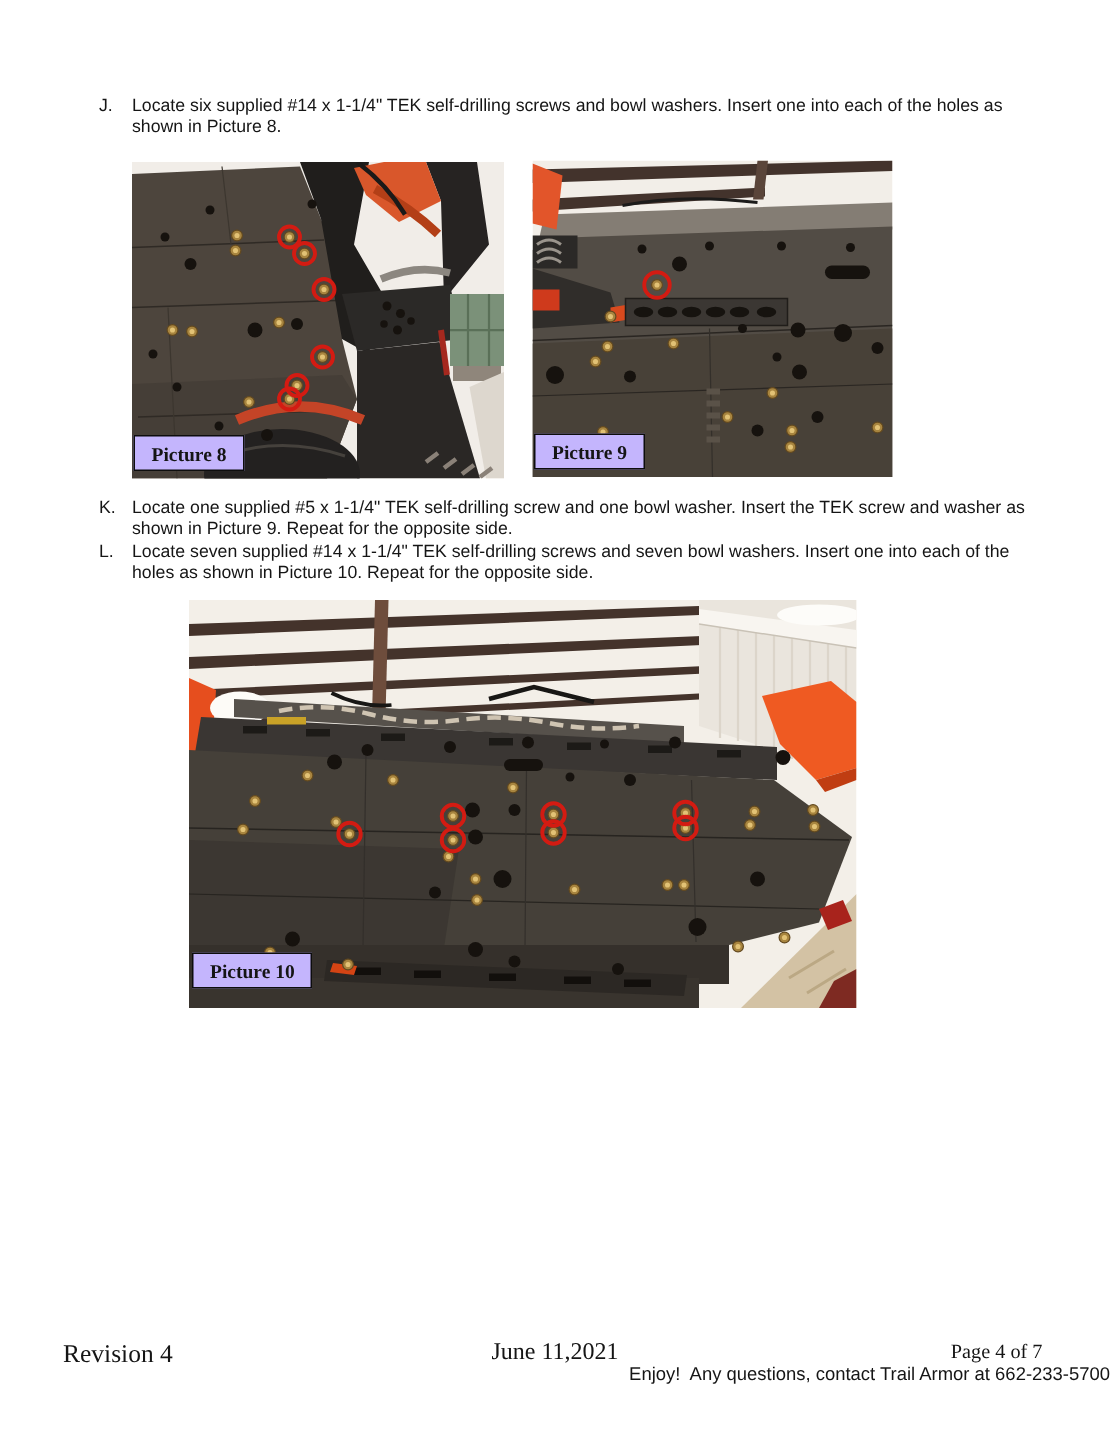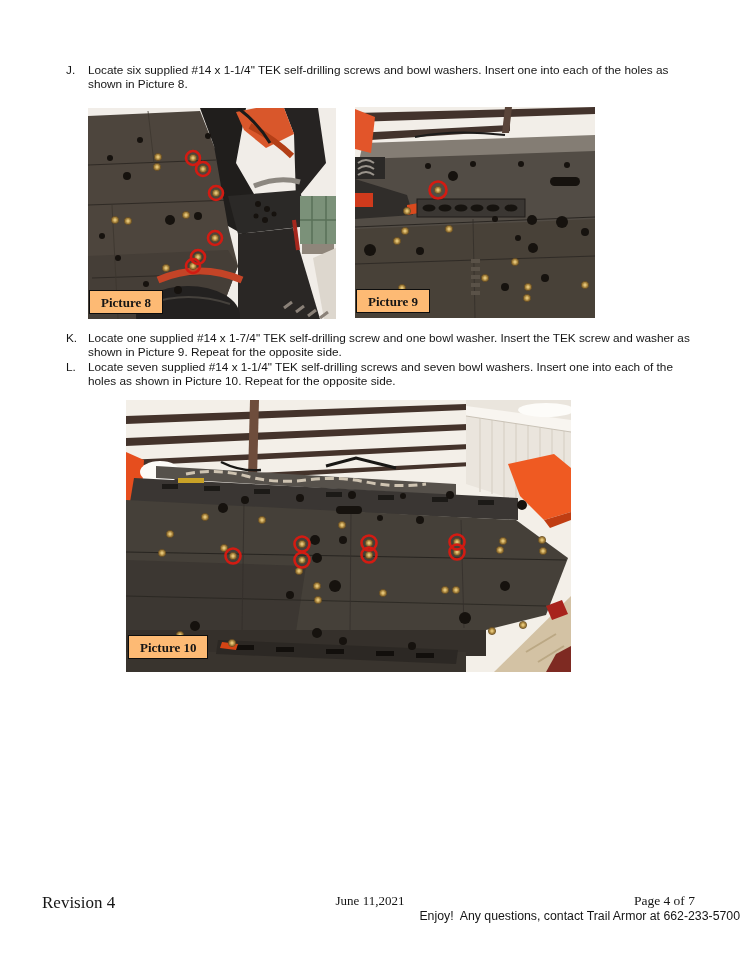--- a/index.html
+++ b/index.html
@@ -4,26 +4,26 @@
 <style>
   html,body{margin:0;padding:0;background:#ffffff;}
   .page{position:relative;width:740px;height:958px;background:#fff;overflow:hidden;
         font-family:"Liberation Sans",sans-serif;color:#151515;}
   .item-block{position:absolute;left:66px;width:628px;}
   .item{display:flex;font-size:11.8px;line-height:14.3px;}
   .item .lbl{flex:0 0 22px;}
   .item .txt{flex:1;}
   .photo{position:absolute;}
   .photo svg{display:block;}
-  .caption{position:absolute;background:#fdba74;border:1.6px solid #0d0d0d;
+  .caption{position:absolute;background:#c4b5fd;border:1.6px solid #0d0d0d;
            font-family:"Liberation Serif",serif;font-weight:700;font-size:13px;
            line-height:1;padding:5px 11px 4px;white-space:nowrap;}
   .cap-bl{left:1px;bottom:5px;}
   .footer-rev{position:absolute;top:893px;left:42px;font-family:"Liberation Serif",serif;font-size:17px;}
-  .footer-date{position:absolute;top:893px;left:0;right:0;text-align:center;font-family:"Liberation Serif",serif;font-size:13px;}
+  .footer-date{position:absolute;top:893px;left:0;right:0;text-align:center;font-family:"Liberation Serif",serif;font-size:16px;}
   .footer-page{position:absolute;top:893px;right:45px;font-family:"Liberation Serif",serif;font-size:13.5px;}
   .footer-tag{position:absolute;top:909px;left:0;right:0;text-align:right;font-size:12.3px;white-space:pre-wrap;}
 </style>
 </head>
 <body>
 
 <div class="page">
 
   <div class="item-block" style="top:63px">
     <div class="item">
@@ -203,21 +203,21 @@
         <circle cx="130" cy="171" r="3.6" fill="#a8853f" stroke="#63491f" stroke-width="0.8"></circle>
         <circle cx="130" cy="171" r="1.7" fill="#e2c275"></circle>
         <circle cx="83" cy="83" r="8.5" fill="none" stroke="#d31b12" stroke-width="2.6"></circle>
       </svg>
     <div class="caption cap-bl">Picture 9</div>
   </div>
 
   <div class="item-block" style="top:331px">
     <div class="item">
       <span class="lbl">K.</span>
-      <span class="txt">Locate one supplied #14 x 1-7/4" TEK self-drilling screw and one bowl washer. Insert the TEK screw and washer as shown in Picture 9. Repeat for the opposite side.</span>
+      <span class="txt">Locate one supplied #5 x 1-1/4" TEK self-drilling screw and one bowl washer. Insert the TEK screw and washer as shown in Picture 9. Repeat for the opposite side.</span>
     </div>
     <div class="item">
       <span class="lbl">L.</span>
       <span class="txt">Locate seven supplied #14 x 1-1/4" TEK self-drilling screws and seven bowl washers. Insert one into each of the holes as shown in Picture 10. Repeat for the opposite side.</span>
     </div>
   </div>
 
   <div class="photo" id="p10" style="left:126px;top:400px;width:445px;height:272px;">
     <svg id="svg-p10" width="445" height="272" viewBox="0 0 445 272">
       <rect width="445" height="272" fill="#f3efe8"></rect>

